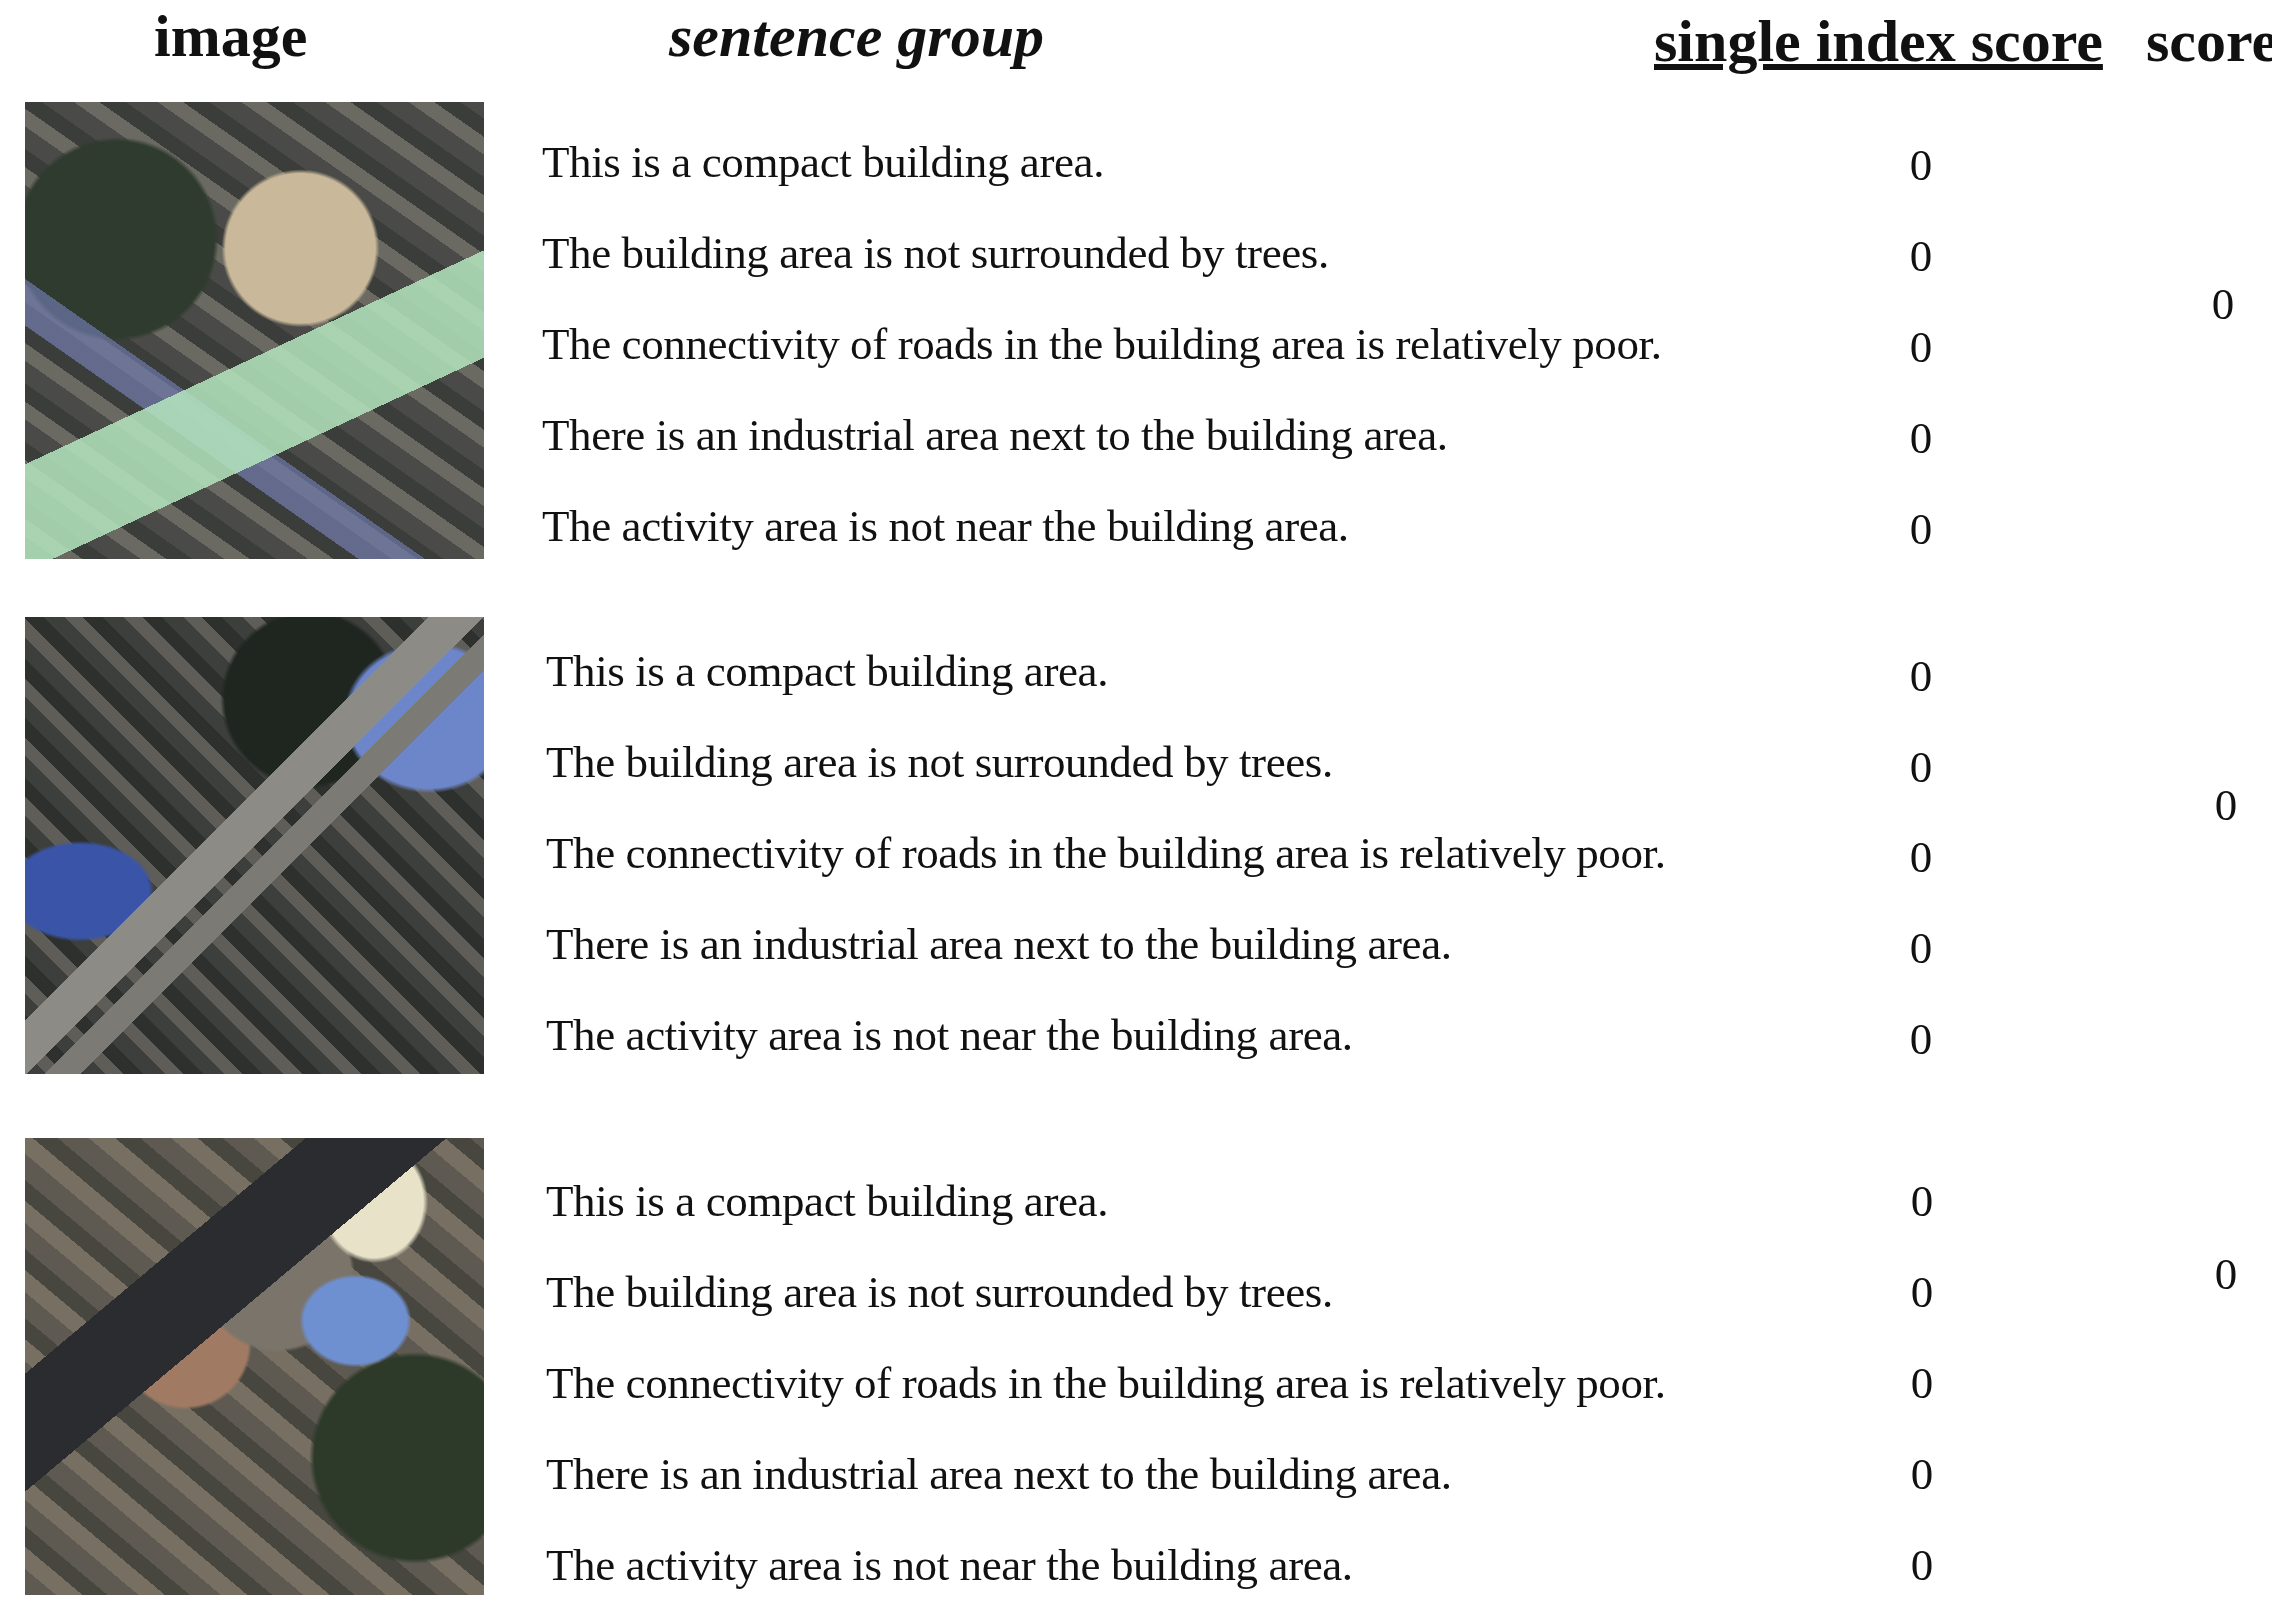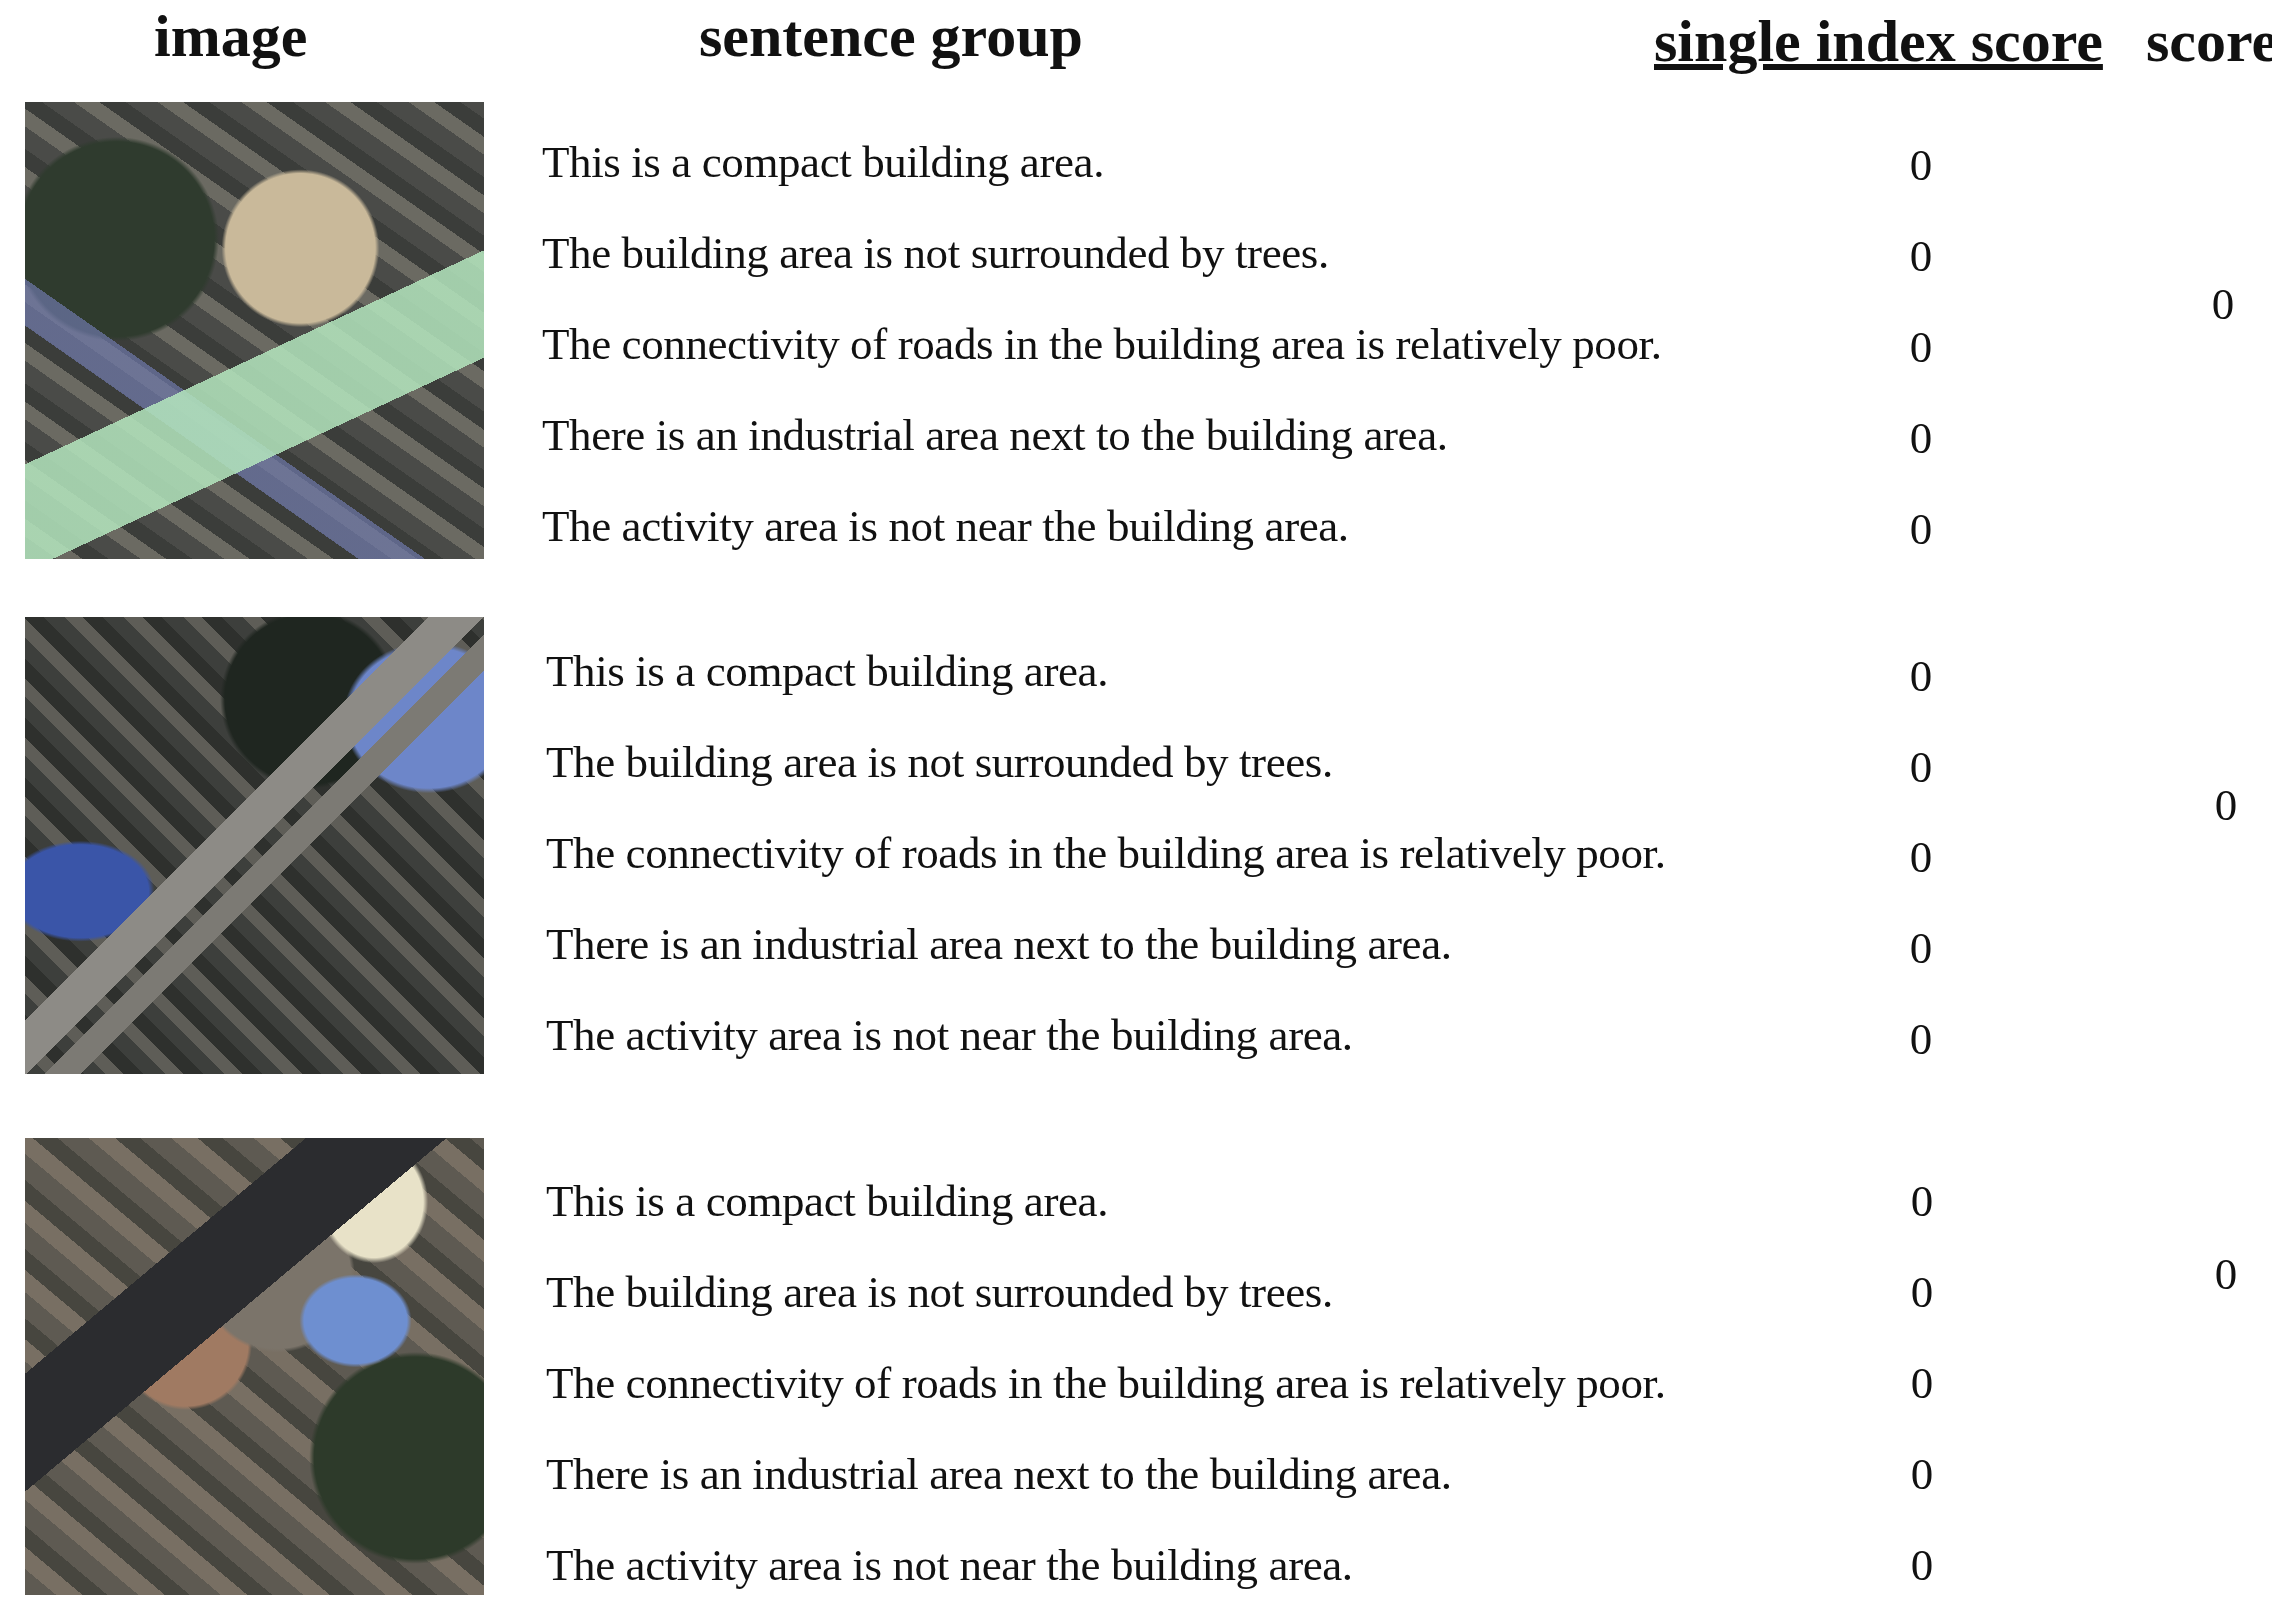--- a/index.html
+++ b/index.html
@@ -1,20 +1,20 @@
 <!DOCTYPE html>
 <html style="font-size:13.3px"><head>
 <meta charset="utf-8">
 <style>
   html, body { margin:0; padding:0; background:#ffffff; }
   body { width:2273px; height:1624px; position:relative; overflow:hidden;
          font-family:"Liberation Serif","DejaVu Serif",serif; color:#111; }
   .hdr { position:absolute; top:6.7px; font-weight:bold; font-size:60px; line-height:58px; white-space:nowrap; }
   .hdr-image { left:154px; }
-  .hdr-sent { left:699px; }
+  .hdr-sent { left:669px;font-style:italic; }
   .hdr-single { left:1654px; top:11.7px;text-decoration:underline; }
   .hdr-score { left:2146px; top:11.7px; }
   .group { position:absolute; left:0; width:2273px; }
   .thumb { position:absolute; left:25px; width:459px; height:457px; overflow:hidden; }
   .sent { position:absolute; font-size:45px; line-height:58px; white-space:nowrap; letter-spacing:-0.4px; }
   .sis { position:absolute; font-size:45px; line-height:58px; width:50px; text-align:center; }
   .tot { position:absolute; font-size:45px; line-height:58px; width:50px; text-align:center; }
   
   .sat1 { background:
       linear-gradient(155deg, transparent 0 54%, rgba(180,230,190,.85) 54% 70%, transparent 70%) ,

